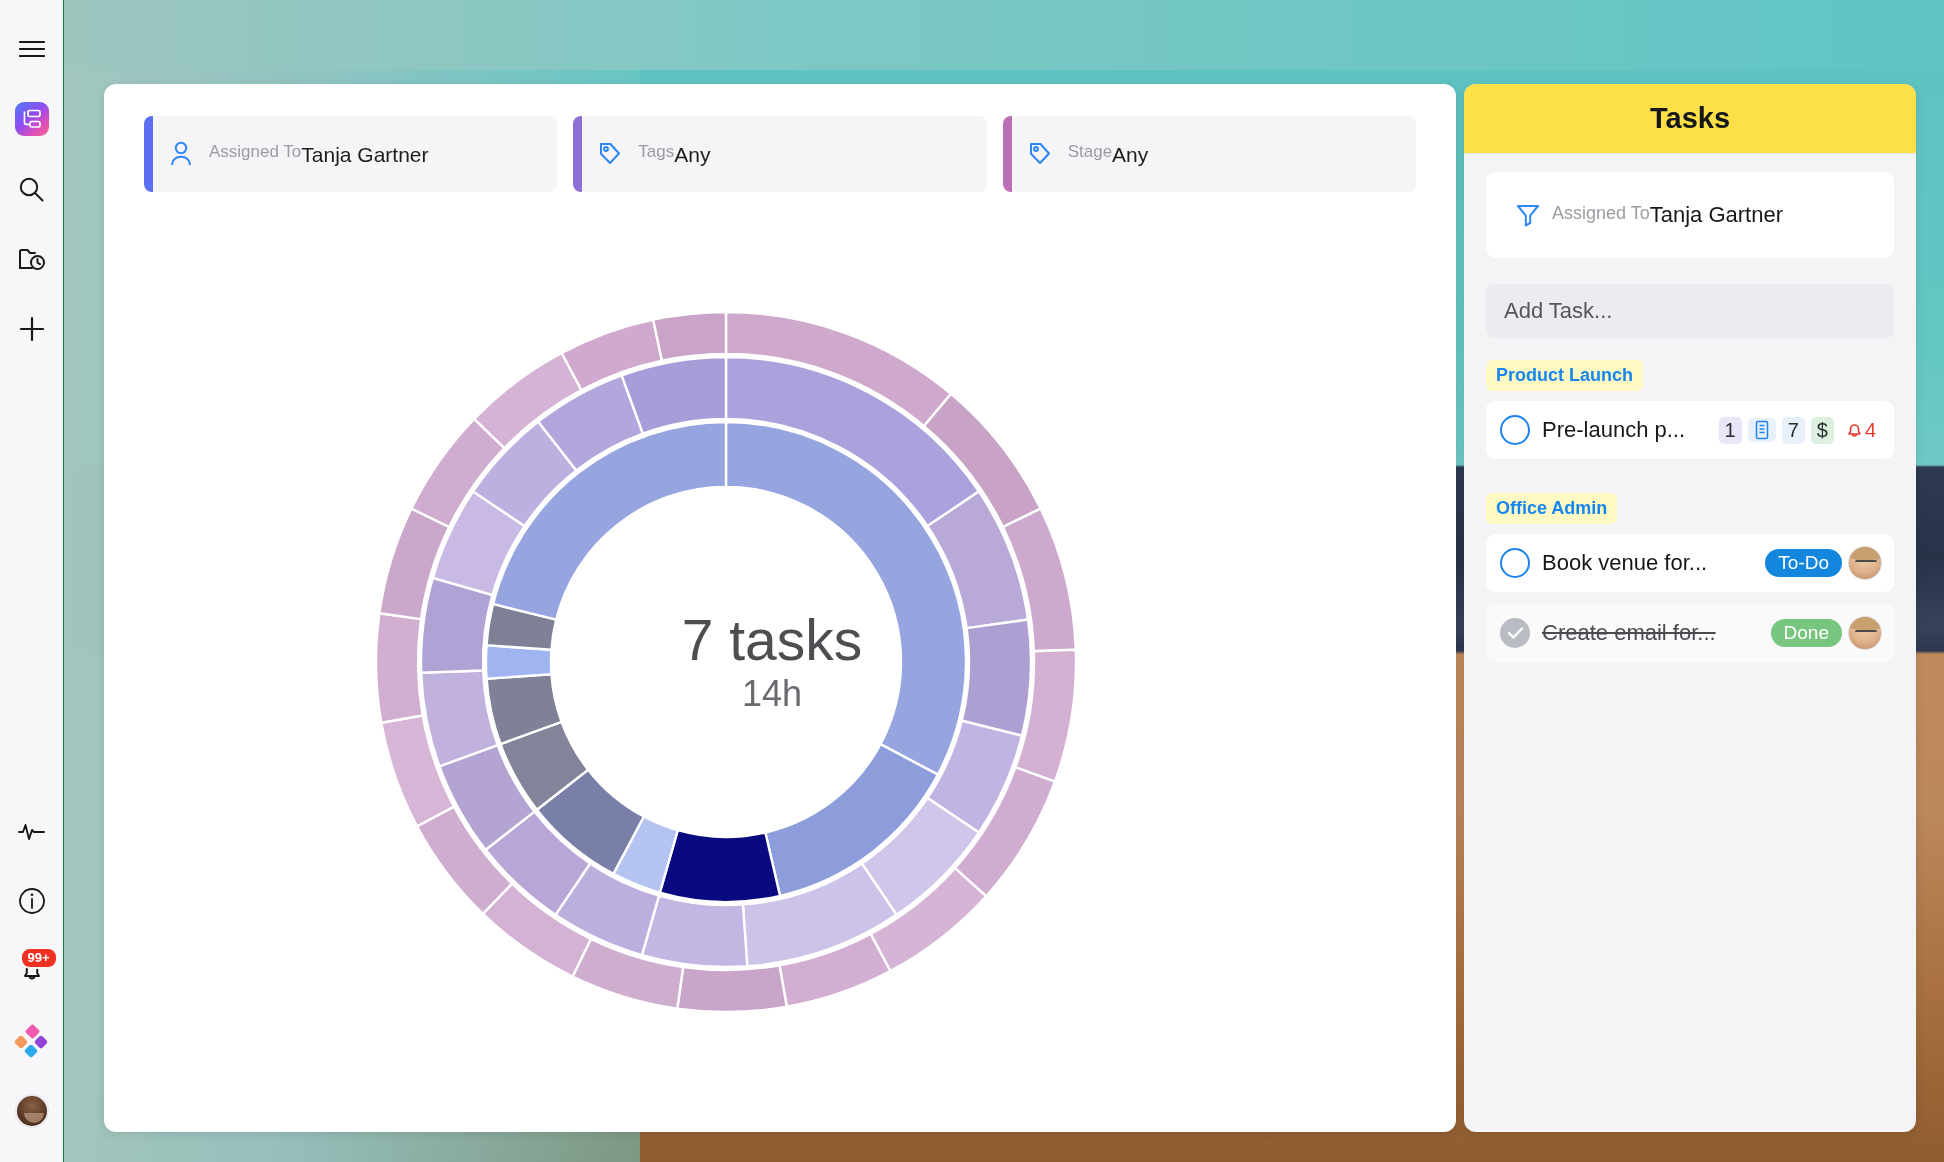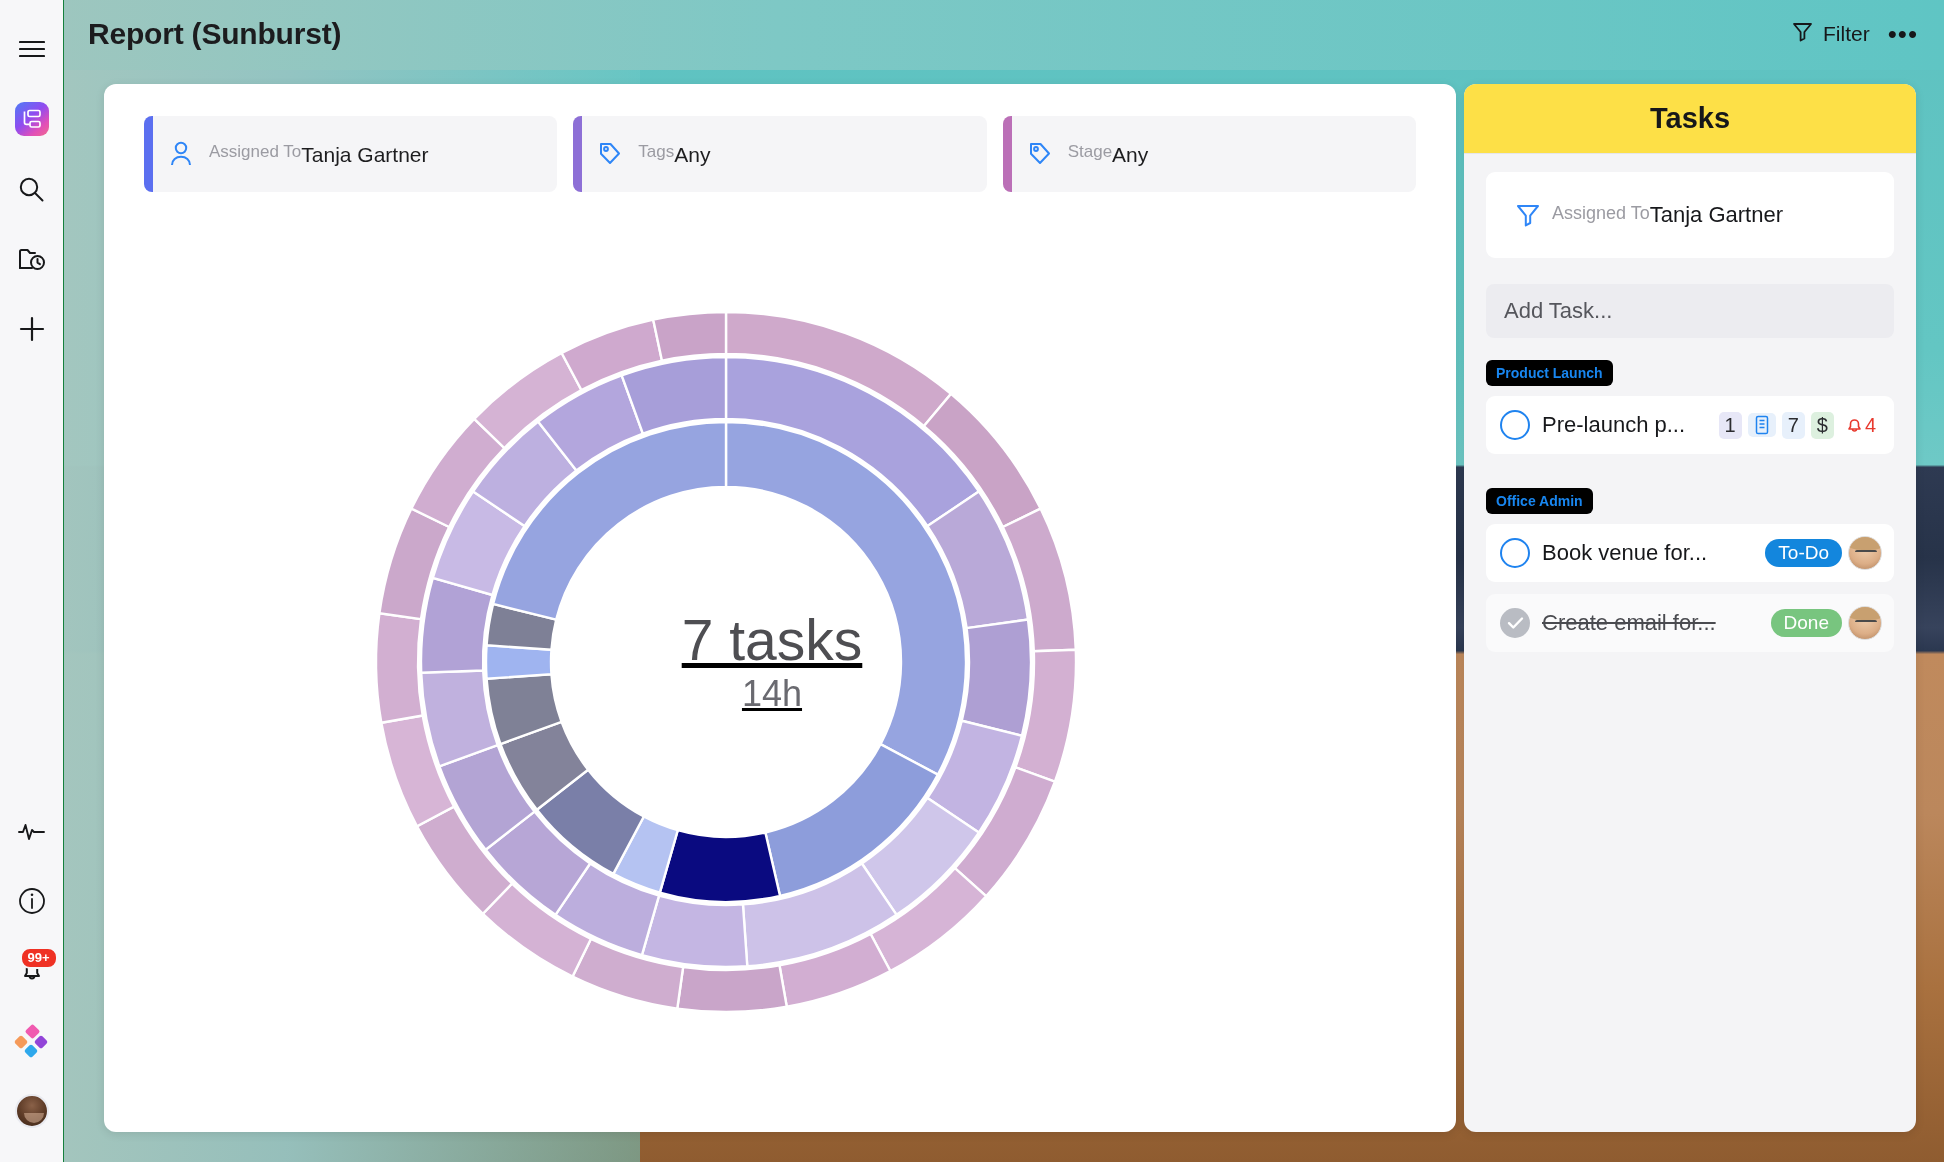--- a/index.html
+++ b/index.html
@@ -121,21 +121,21 @@
   .chip-texts { display: flex; justify-content: center; }
   .chip-label { font-size: 17px; color: #9b9ba2; line-height: 22px; }
   .chip-value { font-size: 21px; color: #1d1d1f; line-height: 27px; }
 
   .sunburst-wrap {
     position: relative; width: 1352px; height: 940px;
   }
   .center-text {
     position: absolute; left: 0; right: 16px; top: 50%;
     transform: translateY(-50%);
-    text-align: center; pointer-events: none; text-decoration: underline;
+    text-align: center; pointer-events: none;
   }
   .center-main { font-size: 57px; color: #4e4e52; line-height: 64px; }
   .center-sub { font-size: 36px; color: #6a6a70; line-height: 44px; }
 
   
   .tasks-panel {
     position: absolute; right: 28px; top: 84px;
     width: 452px; height: 1048px;
     background: #f4f4f6; border-radius: 12px;
     box-shadow: 0 2px 10px rgba(0,0,0,0.10);
@@ -159,22 +159,22 @@
   .assigned-value { font-size: 22px; color: #17181b; line-height: 28px; }
 
   .add-task {
     margin-top: 26px; height: 54px; border-radius: 8px;
     background: #ececf0; display: flex; align-items: center;
     padding: 0 18px; font-size: 22px; color: #55565c; cursor: text;
   }
 
   .group-tag {
     display: inline-block; margin: 22px 0 10px 0;
-    background: #000000; color: #1886f0;
-    font-size: 14px; font-weight: 700;
+    background: #fef9c3; color: #1886f0;
+    font-size: 18px; font-weight: 700;
     padding: 5px 10px; border-radius: 6px; cursor: pointer;
   }
   .task-row {
     height: 58px; background: #fff; border-radius: 9px;
     display: flex; align-items: center; padding: 0 12px 0 14px;
     margin-bottom: 12px; cursor: pointer;
   }
   .task-row.done { background: #fafafb; }
   .cbox {
     width: 30px; height: 30px; border-radius: 50%;
@@ -292,34 +292,20 @@
           <span class="sp" style="background:#9244d8; left:21px; top:13px; width:10px; height:10px;"></span>
           <span class="sp" style="background:#2ea8ec; left:11px; top:22px; width:10px; height:10px;"></span>
         </div>
       </div>
       <div class="rail-btn">
         <div class="avatar-rail"></div>
       </div>
     </div>
   </div>
 
-  <div class="header">
-    <div class="page-title">Report (Sunburst)</div>
-    <div class="header-right">
-      <div class="filter-btn">
-        <span>
-          <svg width="21" height="21" viewBox="0 0 21 21" fill="none" stroke="#17181a" stroke-width="1.8" stroke-linejoin="round">
-              <path d="M2 3h17l-6.6 8v6.5l-3.8 2V11L2 3z"></path>
-            </svg>
-        </span>
-        <span>Filter</span>
-      </div>
-      <div class="dots">•••</div>
-    </div>
-  </div>
 
   <div class="chart-card">
 
     <div class="filters">
       <div class="filter-chip">
         <div class="chip-bar" style="background:#5b6ff0"></div>
         <div class="chip-ico">
           <svg width="26" height="28" viewBox="0 0 26 28" fill="none" stroke="#2f86f7" stroke-width="2" stroke-linejoin="round">
               <circle cx="13" cy="8" r="5.2"></circle>
               <path d="M4 25c0-5 4-8.2 9-8.2S22 20 22 25"></path>

